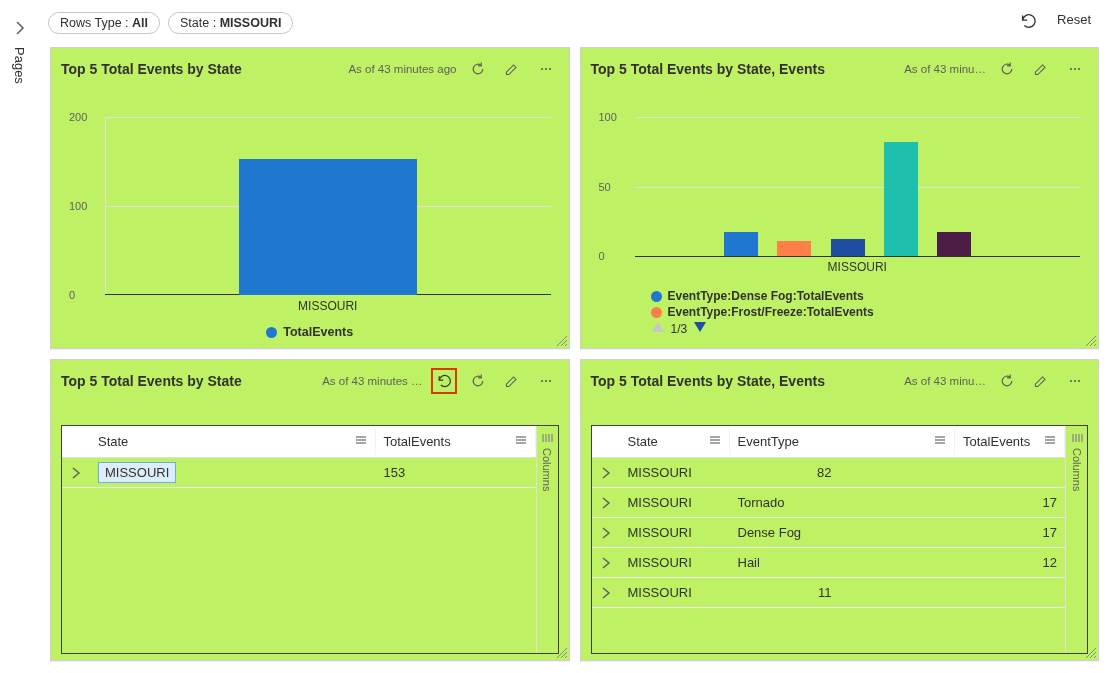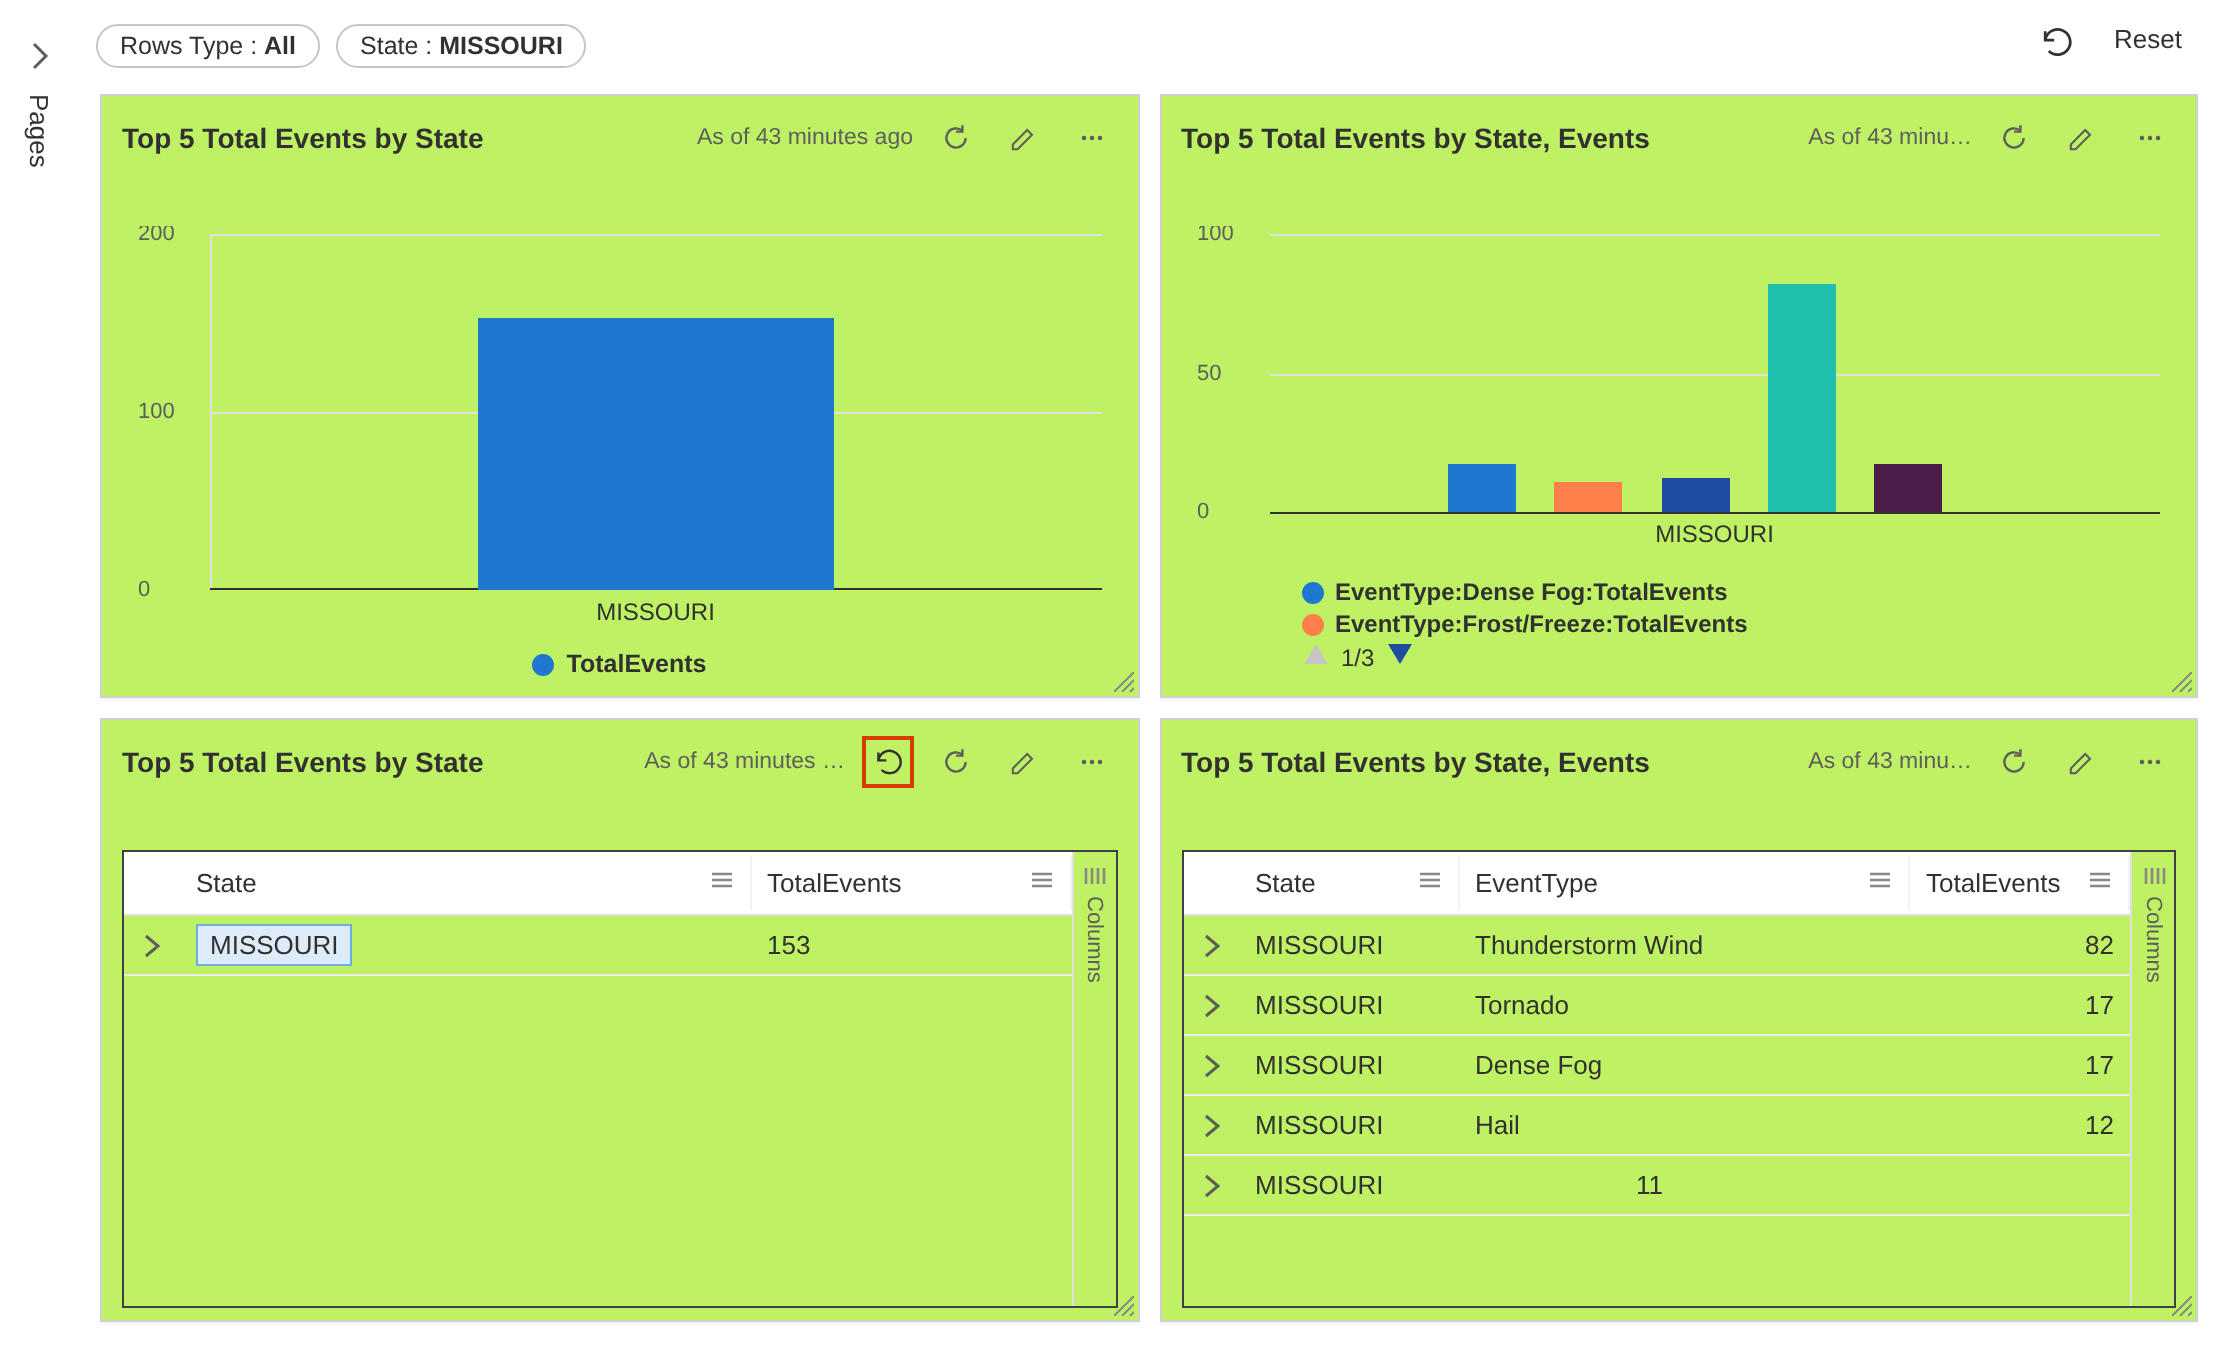--- a/index.html
+++ b/index.html
@@ -329,21 +329,20 @@
                     </div>
                 </div>
                 <div id="t2rows">
                     <div class="grid-row">
                       <div class="chev-cell t2-col-exp">
                         <svg viewBox="0 0 12 12">
                           <path d="M3 1 L9 6 L3 11" fill="none" stroke="#605e5c" stroke-width="1.5"></path>
                         </svg>
                       </div>
                       <div class="cell t2-col-state">MISSOURI</div>
-                      <div class="cell t2-col-etype">Thunderstorm Wind</div>
                       <div class="cell t2-col-total">82</div>
                     </div>
                     <div class="grid-row">
                       <div class="chev-cell t2-col-exp">
                         <svg viewBox="0 0 12 12">
                           <path d="M3 1 L9 6 L3 11" fill="none" stroke="#605e5c" stroke-width="1.5"></path>
                         </svg>
                       </div>
                       <div class="cell t2-col-state">MISSOURI</div>
                       <div class="cell t2-col-etype">Tornado</div>

